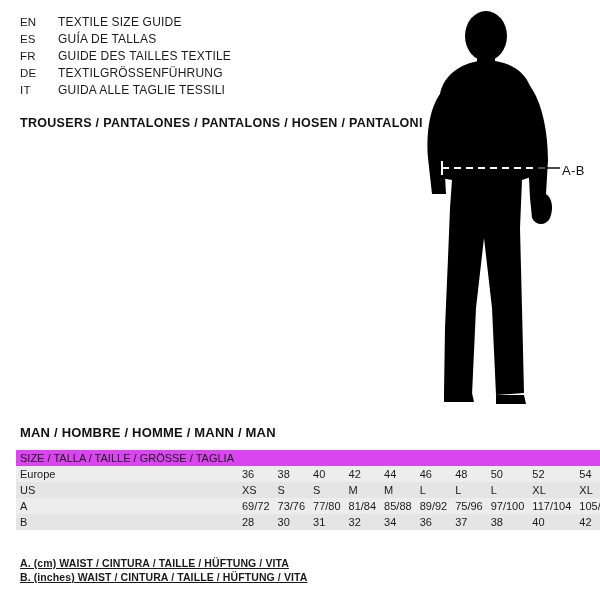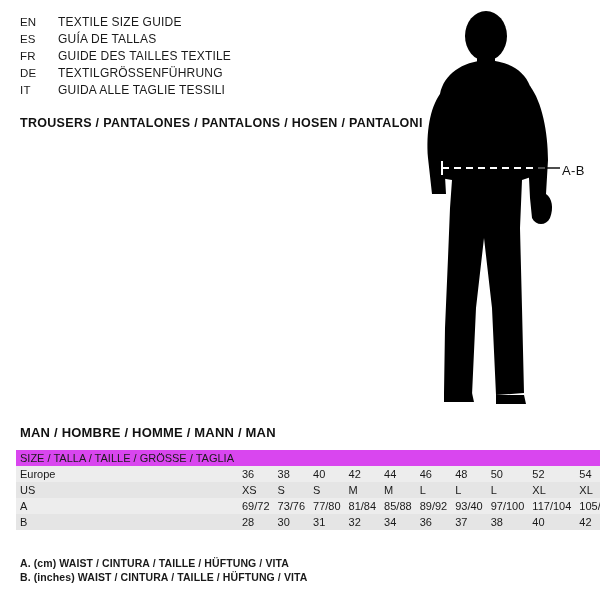--- a/index.html
+++ b/index.html
@@ -122,20 +122,21 @@
   }
 
   
   .footnotes {
     position: absolute;
     left: 20px;
     top: 556px;
     font-size: 10.5px;
     line-height: 14px;
     color: #1a1a1a;
+    text-decoration: underline;
   }
   .footnote {
     font-weight: bold;
     letter-spacing: 0.1px;
   }
 </style>
 </head>
 <body>
 
 <div class="page">
@@ -259,21 +260,21 @@
 
       </tr>
       <tr class="shaded">
         <td class="label-col">A</td>
         <td class="val">69/72</td>
         <td class="val">73/76</td>
         <td class="val">77/80</td>
         <td class="val">81/84</td>
         <td class="val">85/88</td>
         <td class="val">89/92</td>
-        <td class="val">93/40</td>
+        <td class="val">75/96</td>
         <td class="val">97/100</td>
         <td class="val">117/104</td>
         <td class="val">105/108</td>
 
       </tr>
       <tr class="plain">
         <td class="label-col">B</td>
         <td class="val">28</td>
         <td class="val">30</td>
         <td class="val">31</td>

